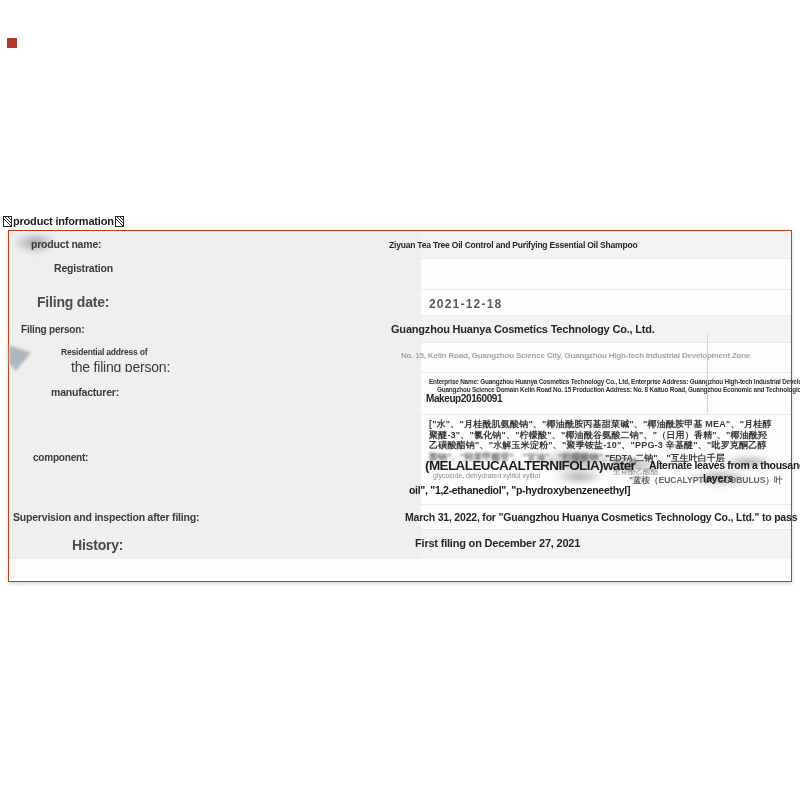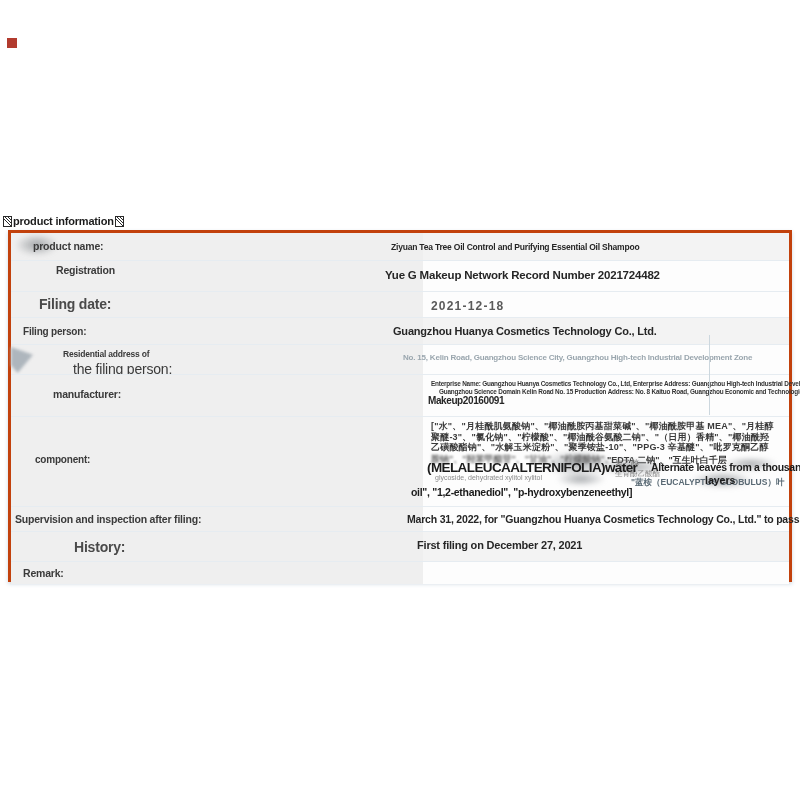--- a/index.html
+++ b/index.html
@@ -7,21 +7,21 @@
   .page{position:relative;width:800px;height:799px;background:#fff;}
 
   .red-marker{position:absolute;left:7px;top:38px;width:10px;height:10px;background:#b23b2e;}
 
   .doc-header{position:absolute;left:2px;top:215px;font-size:11px;font-weight:700;color:#1c1c1c;
     letter-spacing:-0.2px;display:flex;align-items:center;}
   .tofu{display:inline-block;width:7px;height:9px;border:1px solid #2a2a2a;margin:0 1px;
     background:repeating-linear-gradient(45deg,#2a2a2a 0 .6px,transparent .6px 2.2px);}
 
   .table{position:absolute;left:8px;top:230px;width:784px;height:352px;background:#fdfdfd;
-    border:3px solid #c2410c;box-sizing:border-box;box-shadow:0 2px 4px rgba(150,170,190,.45);}
+    border:1px solid #c2410c;box-sizing:border-box;box-shadow:0 2px 4px rgba(150,170,190,.45);}
   .row{position:relative;box-sizing:border-box;border-top:1px solid #e6ecf1;background:#fdfdfd;}
   .row:first-child{border-top:none;}
   .labelbg{position:absolute;left:0;top:0;bottom:0;width:412px;background:#efefef;}
   .valgray{background:#f3f3f3;}
   .r1{height:27px;}.r2{height:31px;}.r3{height:26px;}.r4{height:27px;}.r5{height:30px;}
   .r6{height:42px;}.r7{height:90px;}.r8{height:25px;}.r9{height:30px;}.r10{height:23px;}
 
   .lab{position:absolute;color:#3a3a3a;font-weight:700;letter-spacing:-0.2px;white-space:nowrap;}
   .v{position:absolute;font-weight:700;color:#262626;letter-spacing:-0.2px;white-space:nowrap;}
 
@@ -103,21 +103,20 @@
       <div class="labelbg"></div>
       <div class="blob blob-pn"></div>
       <div class="lab lab-pn">product name:</div>
       <div class="v v-pn">Ziyuan Tea Tree Oil Control and Purifying Essential Oil Shampoo</div>
     </div>
 
     <div class="row r2">
       <div class="labelbg"></div>
       <div class="lab lab-reg1">Registration</div>
       <div class="lab lab-reg2">Number:</div>
-      <div class="v v-reg">Yue G Makeup Network Record Number 2021724482</div>
     </div>
 
     <div class="row r3">
       <div class="labelbg"></div>
       <div class="lab lab-fd">Filing date:</div>
       <div class="v v-fd">2021-12-18</div>
     </div>
 
     <div class="row r4 valgray">
       <div class="labelbg"></div>
@@ -171,22 +170,17 @@
       <div class="lab lab-sv">Supervision and inspection after filing:</div>
       <div class="v v-sv">March 31, 2022, for "Guangzhou Huanya Cosmetics Technology Co., Ltd." to pass</div>
     </div>
 
     <div class="row r9 valgray">
       <div class="labelbg"></div>
       <div class="lab lab-hs">History:</div>
       <div class="v v-hs">First filing on December 27, 2021</div>
     </div>
 
-    <div class="row r10">
-      <div class="labelbg"></div>
-      <div class="lab lab-rm">Remark:</div>
-      <div class="v"></div>
-    </div>
 
     <div class="vline"></div>
   </div>
 
 </div>
 
 </body></html>

